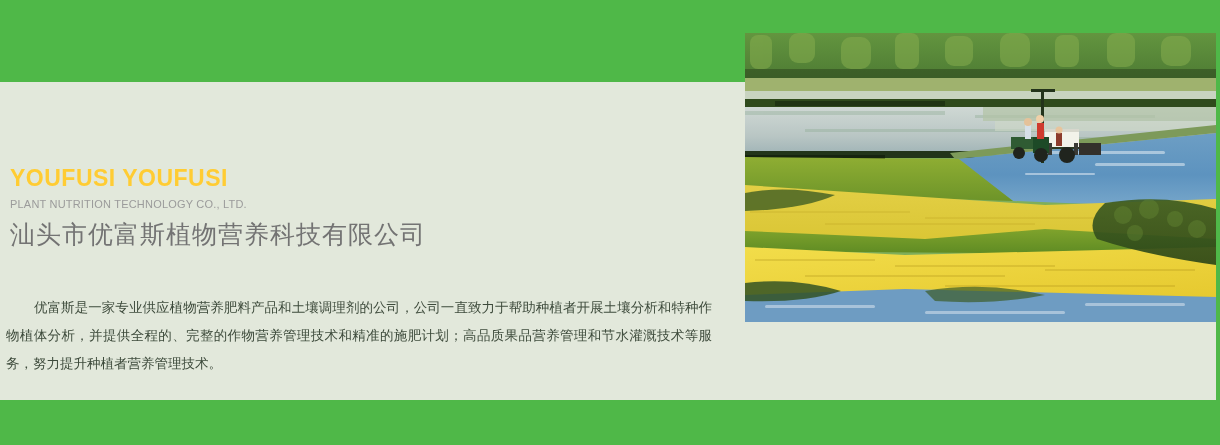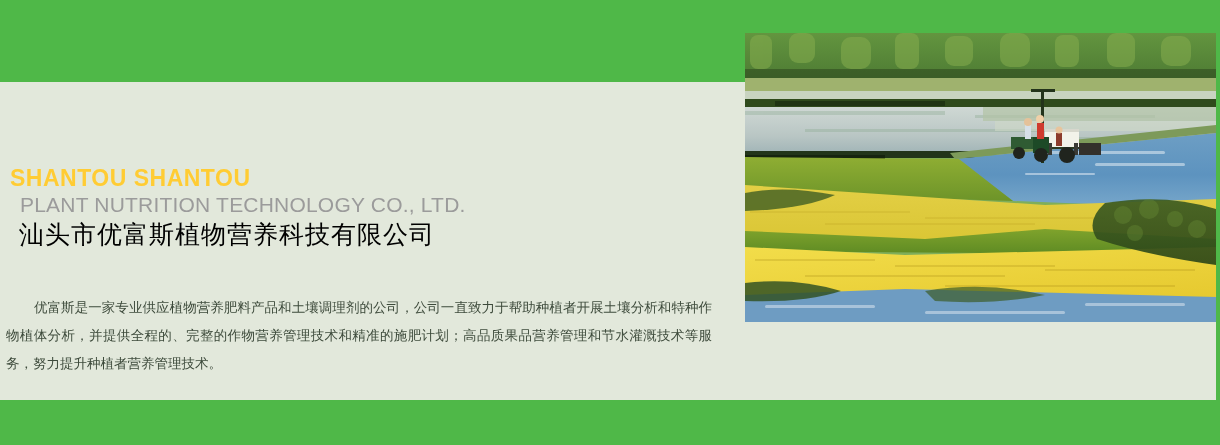--- a/index.html
+++ b/index.html
@@ -55,33 +55,33 @@
   .brand-en {
     font-size: 23px;
     font-weight: bold;
     letter-spacing: 0.5px;
     color: #ffcc33;
     line-height: 27px;
     margin: 0;
     font-family: "Liberation Sans", "DejaVu Sans", sans-serif;
   }
   .brand-sub {
-    font-size: 21px;
+    font-size: 11px;
     color: #9b9b9b;
     letter-spacing: 0.2px;
     line-height: 21px;
-    margin: 2px 0 0 10px;
+    margin: 2px 0 0 0;
     font-family: "Liberation Sans", "DejaVu Sans", sans-serif;
   }
   .brand-cn {
     font-size: 25px;
-    color: #000000;
+    color: #737373;
     letter-spacing: 1px;
     line-height: 33px;
-    margin: 3px 0 0 9px;
+    margin: 3px 0 0 0;
     font-family: "DejaVu Sans", sans-serif;
   }
   .intro {
     position: absolute;
     left: 6px;
     top: 293px;
     width: 706px;
     font-size: 13.5px;
     line-height: 28px;
     color: #3d4a3b;
@@ -106,21 +106,21 @@
   }
 </style>
 </head>
 <body>
 
 <div class="page">
 
   <div class="top-bar"></div>
 
   <div class="brand">
-    <p class="brand-en">SHANTOU SHANTOU</p>
+    <p class="brand-en">YOUFUSI YOUFUSI</p>
     <p class="brand-sub">PLANT NUTRITION TECHNOLOGY CO., LTD.</p>
     <p class="brand-cn">汕头市优富斯植物营养科技有限公司</p>
   </div>
 
   <div class="intro">优富斯是一家专业供应植物营养肥料产品和土壤调理剂的公司，公司一直致力于帮助种植者开展土壤分析和特种作物植体分析，并提供全程的、完整的作物营养管理技术和精准的施肥计划；高品质果品营养管理和节水灌溉技术等服务，努力提升种植者营养管理技术。</div>
 
   <div class="photo">
     <svg viewBox="0 0 471 289" preserveAspectRatio="none">
       <defs>
         <linearGradient id="skyline" x1="0" y1="0" x2="0" y2="1">

